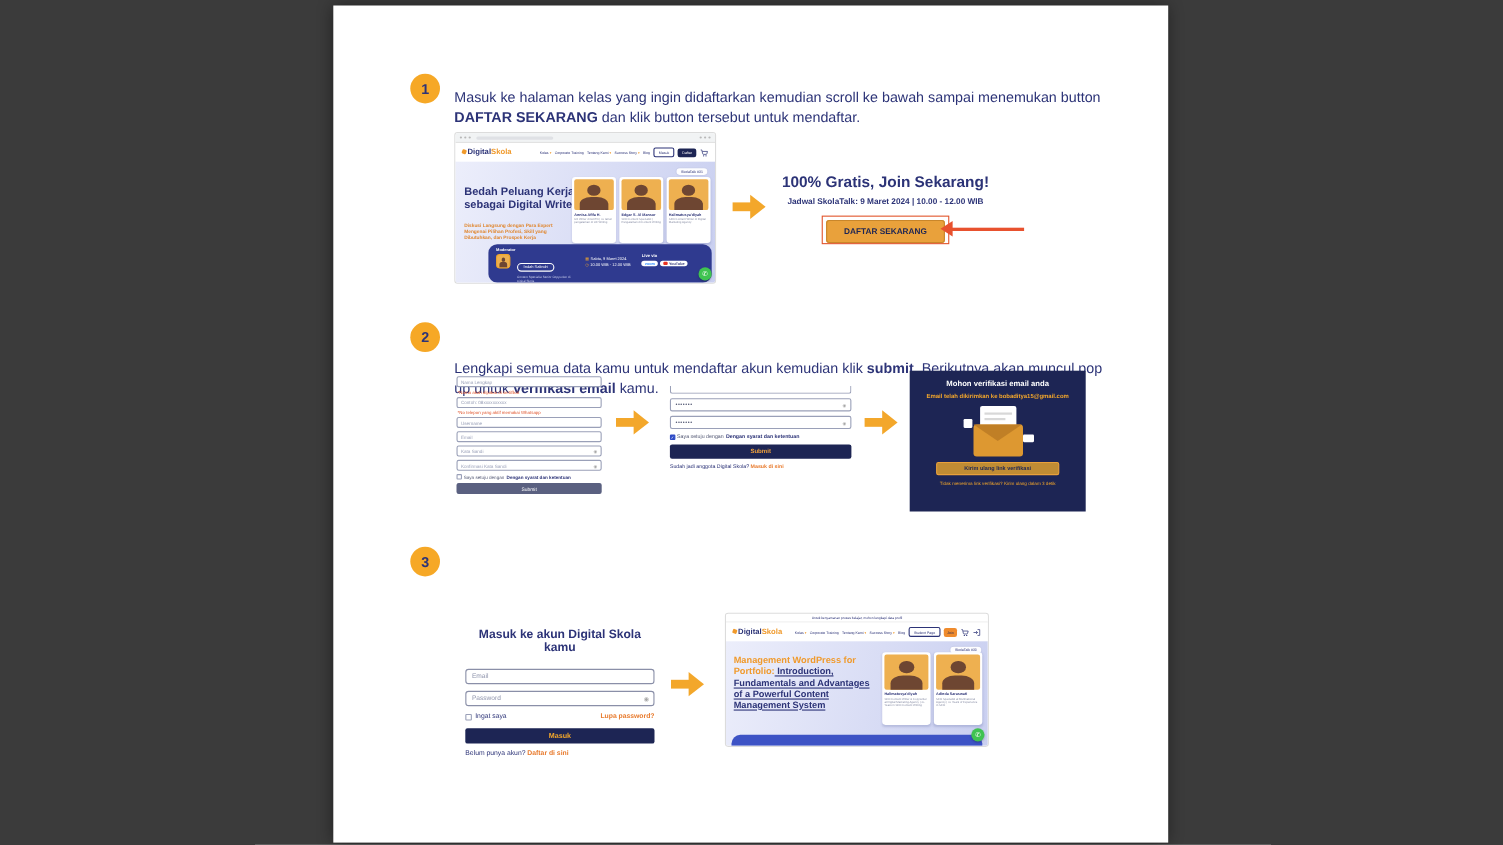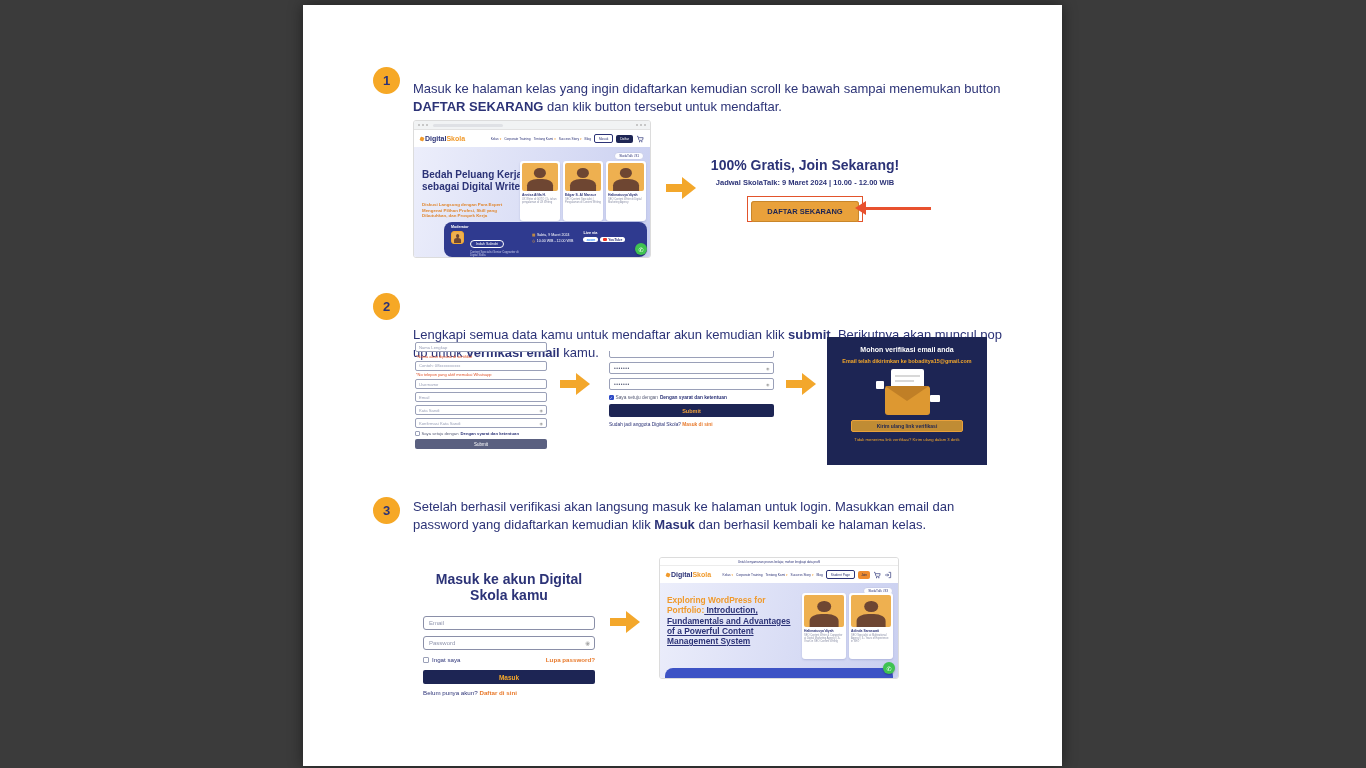--- a/index.html
+++ b/index.html
@@ -103,21 +103,21 @@
   .env .paper { position:absolute; left:19px; top:0; width:33px; height:28px; background:#fff; border-radius:2px; }
   .env .paper::before { content:""; position:absolute; left:4px; right:4px; top:6px; height:2px; background:#d8d8d8; }
   .env .paper::after { content:""; position:absolute; left:4px; right:10px; top:11px; height:2px; background:#d8d8d8; }
   .env .ebody { position:absolute; left:13px; top:17px; width:45px; height:29px; background:#dd9831; border-radius:3px; }
   .env .ebody::before { content:""; position:absolute; left:0; top:0; width:0; height:0; border-left:22.5px solid transparent; border-right:22.5px solid transparent; border-top:15px solid #c07f26; }
   .pp-btn { width:112px; height:12px; margin:3px auto 0; background:#c08c34; border:0.8px solid #e9a13b; border-radius:2px; color:#1d2554; font-weight:bold; font-size:5px; display:flex; align-items:center; justify-content:center; }
   .pp-note { font-size:4.2px; color:#f3a72b; margin-top:5px; }
 
   
   .login { position:absolute; left:120px; top:566px; width:172px; }
-  .lg-title { font-size:14px; font-weight:bold; color:#2c3377; text-align:center; }
+  .lg-title { font-size:11px; font-weight:bold; color:#2c3377; text-align:center; }
   .f3 { position:relative; height:14px; border:0.8px solid #8a8fa8; border-radius:3px; background:#fff; font-size:6px; color:#8f94ac; display:flex; align-items:center; padding:0 5px; }
   .f3 .eye { font-size:5.5px; right:4px; }
   .lg-row { display:flex; align-items:center; margin-top:6px; font-size:6.2px; color:#2c3377; }
   .cb3 { width:6px; height:6px; border:0.8px solid #9aa0b8; border-radius:1px; margin-right:3px; flex:none; }
   .lg-forgot { margin-left:auto; color:#e87a2c; font-weight:bold; }
   .lg-btn { height:14px; margin-top:7px; background:#1d2554; border-radius:2px; color:#f3a72b; font-weight:bold; font-size:6.5px; display:flex; align-items:center; justify-content:center; }
   .lg-signup { font-size:6.2px; color:#2c3377; margin-top:5px; }
 
   .shot3 { left:356px; top:552px; width:240px; height:122px; }
   .notice { height:8px; background:#fff; border-bottom:0.5px solid #ececec; display:flex; align-items:center; justify-content:center; font-size:3px; color:#2c3377; }
@@ -299,23 +299,20 @@
         <span class="paper"></span>
         <span class="ebody"></span>
     </div>
     <div class="pp-btn">Kirim ulang link verifikasi</div>
     <div class="pp-note">Tidak menerima link verifikasi? Kirim ulang dalam 3 detik</div>
   </div>
 
   <div class="step-circle" style="left:70px; top:492px;">
       <span>3</span>
     </div>
-  <div class="step-text" style="left:110px; top:493px;">
-    <span>Setelah berhasil verifikasi akan langsung masuk ke halaman untuk login. Masukkan email dan password yang didaftarkan kemudian klik </span><b>Masuk</b><span> dan berhasil kembali ke halaman kelas.</span>
-  </div>
 
   <div class="login">
     <div class="lg-title">Masuk ke akun Digital Skola kamu</div>
     <div class="f3" style="margin-top:13px;">Email</div>
     <div class="f3" style="margin-top:6px;">
         <span>Password</span>
         <span class="eye"></span>
       </div>
     <div class="lg-row">
       <span class="cb3"></span>
@@ -349,21 +346,21 @@
           <circle cx="17.5" cy="20" r="1.7" fill="#2c3377"></circle>
         </svg>
       <svg class="micon" viewBox="0 0 24 24">
           <path d="M14 4h6v16h-6" fill="none" stroke="#2c3377" stroke-width="2"></path>
           <path d="M3 12h11M10 8l4 4-4 4" fill="none" stroke="#2c3377" stroke-width="2"></path>
         </svg>
     </div>
     <div class="hero">
       <span class="badge" style="right:5px; top:4px;">SkolaTalk #33</span>
       <div class="h3-title">
-        <span class="torange">Exploring WordPress for Portfolio:</span><span class="tnavy"> Introduction, Fundamentals and Advantages of a Powerful Content Management System</span>
+        <span class="torange">Management WordPress for Portfolio:</span><span class="tnavy"> Introduction, Fundamentals and Advantages of a Powerful Content Management System</span>
       </div>
       <div class="cards" style="left:142px; top:10px;">
         <div class="card" style="width:44px; height:66px;">
           <div class="photo" style="height:32px;"></div>
           <div class="cname">Halimatusya'diyah</div>
           <div class="cdesc">SEO Content Writer &amp; Copywriter at Digital Marketing Agency | 3+ Years in SEO Content Writing</div>
         </div>
         <div class="card" style="width:44px; height:66px;">
           <div class="photo" style="height:32px;"></div>
           <div class="cname">Adinda Saraswati</div>

